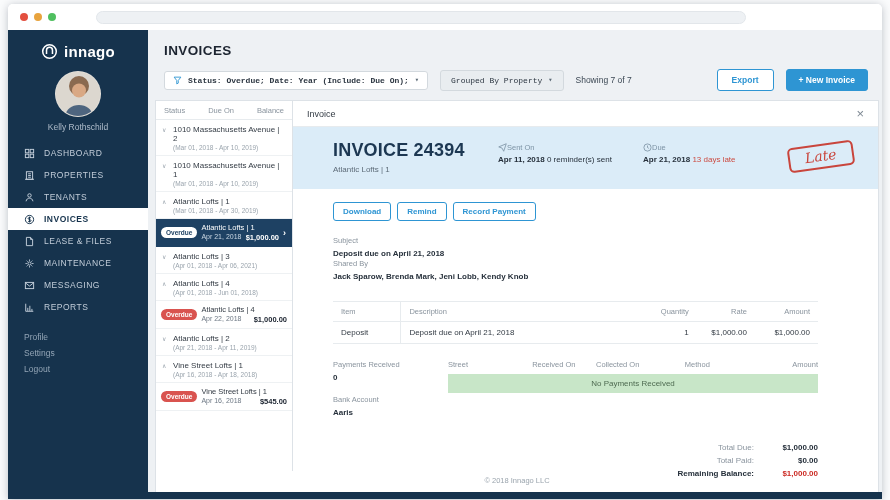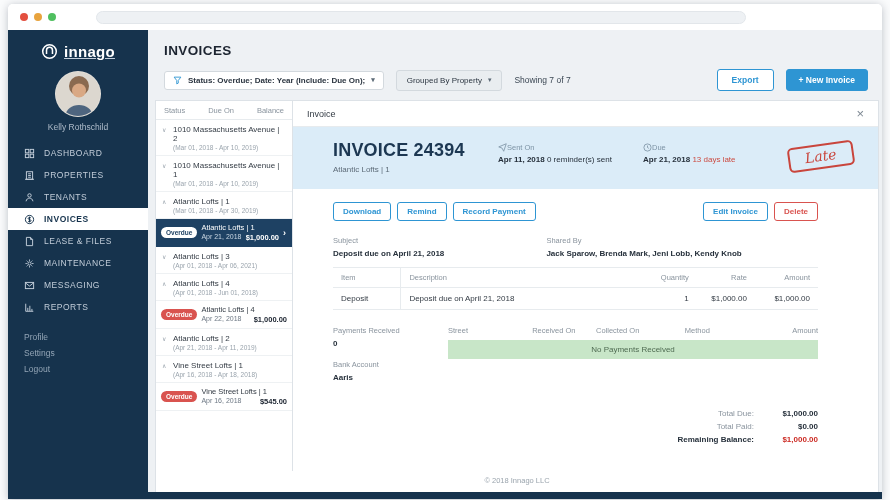--- a/index.html
+++ b/index.html
@@ -10,35 +10,35 @@
   .browser-bar { height:26px; flex:none; display:flex; align-items:center; padding:0 12px; background:#fff; }
   .dot { width:8px; height:8px; border-radius:50%; margin-right:6px; cursor:pointer; }
   .dot.red{background:#e34f3f;} .dot.orange{background:#e8a33d;} .dot.green{background:#4fbf5f;}
   .url-bar { margin-left:34px; height:13px; width:650px; background:#eef1f4; border:1px solid #e2e6ea; border-radius:7px; }
 
   .app { flex:1; display:flex; min-height:0; }
   .bottom-bar { flex:none; height:7px; background:#16334d; }
 
   
   .sidebar { width:140px; flex:none; background:#16334d; display:flex; flex-direction:column; color:#c2cdd9; }
-  .logo-row { display:flex; align-items:center; justify-content:center; gap:6px; padding:13px 0 9px;text-decoration:underline; }
+  .logo-row { display:flex; align-items:center; justify-content:center; gap:6px; padding:13px 0 9px; }
   .logo-text { color:#fff; font-size:15px; font-weight:bold; letter-spacing:.3px; }
   .avatar { width:46px; height:46px; border-radius:50%; overflow:hidden; margin:2px auto 5px; border:1px solid rgba(255,255,255,.25); background:#dcd7cf; }
   .user-name { text-align:center; font-size:8.5px; color:#aebbc9; padding-bottom:10px; }
   .nav-item { display:flex; align-items:center; gap:9px; height:22px; padding-left:16px; font-size:8.5px; letter-spacing:.5px; cursor:pointer; }
   .nav-item svg { flex:none; }
   .nav-item.active { background:#fff; color:#16334d; font-weight:bold; }
   .side-links { margin-top:14px; padding-left:16px; }
   .side-link { font-size:8.5px; color:#93a5b6; margin-bottom:6px; cursor:pointer; }
 
   
   .main { flex:1; min-width:0; display:flex; flex-direction:column; background:#eef1f4; }
   .page-title { font-size:13.5px; font-weight:bold; color:#1c2430; padding:13px 0 11px 16px; letter-spacing:.4px; }
   .toolbar { flex:none; display:flex; align-items:center; gap:12px; padding:0 14px 9px 16px; }
-  .ctrl { display:flex; align-items:center; gap:6px; background:#fff; border:1px solid #d3d9de; border-radius:3px; padding:4px 8px; font-size:8px; color:#2b3540; cursor:pointer; }
+  .ctrl { display:flex; align-items:center; gap:6px; background:#fff; border:1px solid #d3d9de; border-radius:3px; padding:4px 8px; font-size:8px; color:#2b3540; cursor:pointer;font-family:Liberation Mono, monospace; }
   .ctrl.filter { font-weight:bold; }
   .ctrl.group { background:#e9edf0; padding:5px 10px; }
   .caret { font-size:7px; color:#5c6a76; }
   .showing { font-size:8.5px; color:#3c4854; }
   .toolbar-spacer { flex:1; }
   .btn { border-radius:3px; font-size:8.5px; font-weight:bold; padding:5px 14px; cursor:pointer; border:1px solid #2e95d3; }
   .btn.export { background:#fff; color:#2e95d3; }
   .btn.new-invoice { background:#2e95d3; color:#fff; padding:5px 12px; }
 
   .content-card { flex:1; min-height:0; margin:0 3px 0 7px; background:#fff; border:1px solid #dde2e7; border-bottom:none; display:flex; flex-direction:column; }
@@ -80,21 +80,21 @@
   .meta-value { font-size:8px; color:#27313c; }
   .late-note { color:#cc4b41; }
   .stamp-wrap { margin-left:auto; padding:4px 16px 0 0; }
   .late-stamp { display:inline-block; border:2px solid #c9453c; color:#c9453c; border-radius:5px; padding:2px 15px 3px; font-size:14px; font-family:"DejaVu Serif", serif; font-style:italic; transform:rotate(-8deg); }
 
   .detail-body { flex:1; min-height:0; padding:13px 60px 0 40px; }
   .actions-row { display:flex; gap:6px; margin-bottom:15px; }
   .btn-sm { background:#fff; border:1px solid #2e95d3; color:#2e95d3; border-radius:3px; font-size:8px; font-weight:bold; padding:4px 9px; cursor:pointer; }
   .btn-sm.danger { border-color:#d9534f; color:#d9534f; }
   .actions-right { margin-left:auto; display:flex; gap:6px; }
-  .info-row { display:flex; margin-bottom:8px; }
+  .info-row { display:flex; margin-bottom:19px;flex-direction:column; }
   .info-col-subject { width:44%; }
   .info-col-shared { width:44%; }
   .lbl { font-size:7.5px; color:#8a949e; margin-bottom:3px; }
   .val { font-size:8px; font-weight:bold; color:#27313c; line-height:1.4; }
   table.items { width:100%; border-collapse:collapse; margin-bottom:16px; }
   .items th { font-weight:normal; font-size:7.5px; color:#8a949e; text-align:left; padding:5px 8px; border-top:1px solid #e7ebee; border-bottom:1px solid #e7ebee; }
   .items td { font-size:8px; color:#333b44; padding:6px 8px; border-bottom:1px solid #e7ebee; }
   .items .num { text-align:right; }
   .items .desc-col { border-left:1px solid #e7ebee; }
   .payments { display:flex; }
@@ -364,24 +364,20 @@
               <div class="stamp-wrap">
                 <span class="late-stamp">Late</span>
               </div>
             </div>
 
             <div class="detail-body">
               <div class="actions-row">
                 <button class="btn-sm">Download</button>
                 <button class="btn-sm">Remind</button>
                 <button class="btn-sm">Record Payment</button>
-                <div class="actions-right">
-                  <button class="btn-sm">Edit Invoice</button>
-                  <button class="btn-sm danger">Delete</button>
-                </div>
               </div>
 
               <div class="info-row">
                 <div class="info-col-subject">
                   <div class="lbl">Subject</div>
                   <div class="val">Deposit due on April 21, 2018</div>
                 </div>
                 <div class="info-col-shared">
                   <div class="lbl">Shared By</div>
                   <div class="val">Jack Sparow, Brenda Mark, Jeni Lobb, Kendy Knob</div>

